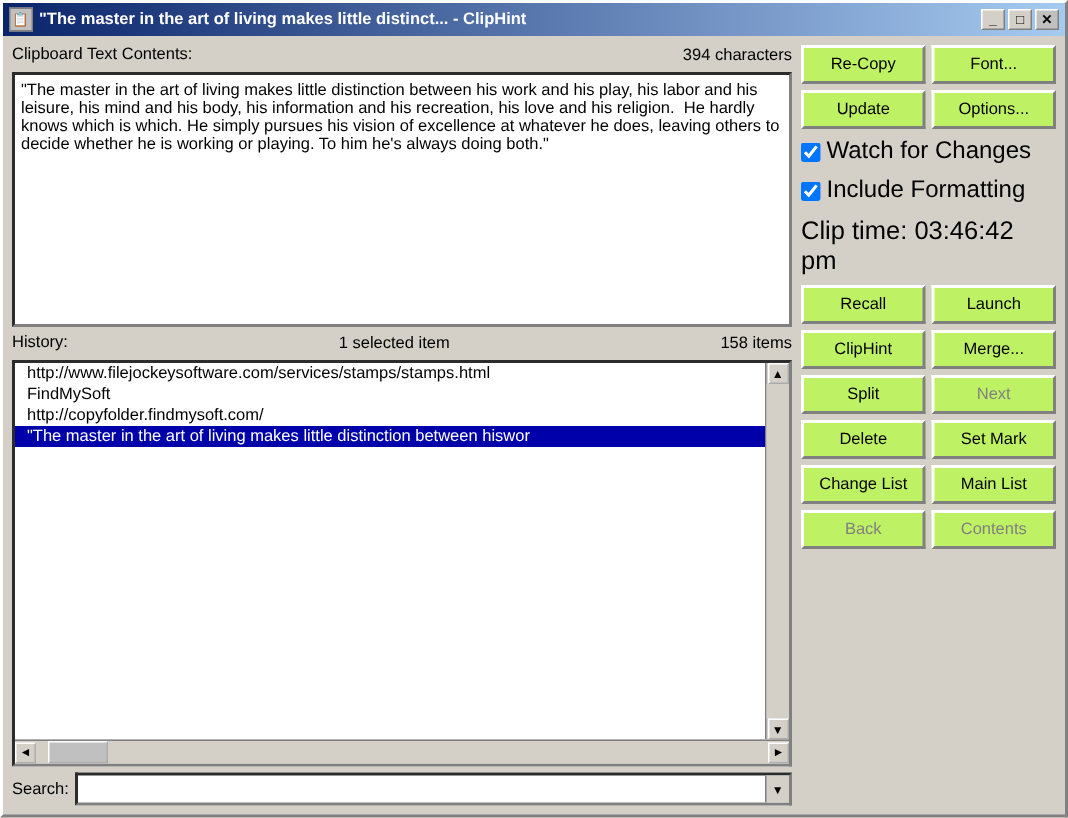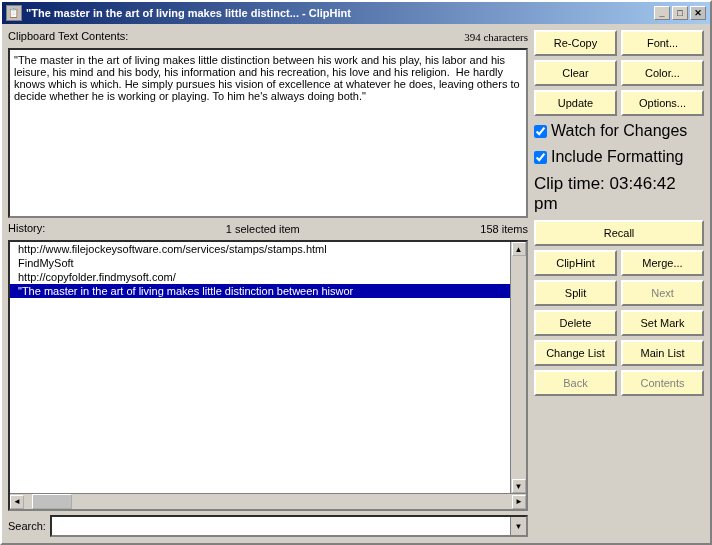--- a/index.html
+++ b/index.html
@@ -92,21 +92,20 @@
       margin-bottom: 2px;
     }
     .clipboard-header {
       display: flex;
       justify-content: space-between;
       align-items: center;
     }
     .clip-chars {
       font-size: 11px;
       color: #000;
-      font-family: Liberation Serif, serif;
     }
     .text-area {
       width: 100%;
       height: 170px;
       border: 2px inset #808080;
       background: white;
       padding: 4px;
       font-size: 11px;
       font-family: 'Tahoma', sans-serif;
       resize: none;
@@ -185,21 +184,21 @@
       background: #d4d0c8;
       border-left: 1px solid #808080;
       display: flex;
       align-items: center;
       justify-content: center;
       cursor: pointer;
       font-size: 8px;
     }
     .btn {
       height: 26px;
-      background: #fef9c3;
+      background: #bef264;
       border: 2px outset #ffffff;
       border-bottom: 2px solid #808080;
       border-right: 2px solid #808080;
       font-size: 11px;
       font-family: 'Tahoma', sans-serif;
       cursor: pointer;
       color: #000;
       display: flex;
       align-items: center;
       justify-content: center;
@@ -301,24 +300,20 @@
       </div>
     </div>
 
     <div class="right-panel">
 
       <div class="btn-row">
         <button class="btn">Re-Copy</button>
         <button class="btn">Font...</button>
       </div>
 
-      <div class="btn-row">
-        <button class="btn">Clear</button>
-        <button class="btn">Color...</button>
-      </div>
 
       <div class="btn-row">
         <button class="btn">Update</button>
         <button class="btn">Options...</button>
       </div>
 
       <div class="checkbox-row">
         <input type="checkbox" id="watchChk" checked="" style="">
         <label for="watchChk" class="checkbox-label">Watch for Changes</label>
       </div>
@@ -327,20 +322,21 @@
         <label for="includeChk" class="checkbox-label">Include Formatting</label>
       </div>
 
       <div class="clip-time">
         <span>Clip time:</span>
         <span>03:46:42 pm</span>
       </div>
 
       <div class="btn-row">
         <button class="btn">Recall</button>
+        <button class="btn">Launch</button>
       </div>
 
       <div class="btn-row">
         <button class="btn">ClipHint</button>
         <button class="btn">Merge...</button>
       </div>
 
       <div class="btn-row">
         <button class="btn">Split</button>
         <button class="btn disabled" disabled="">Next</button>

